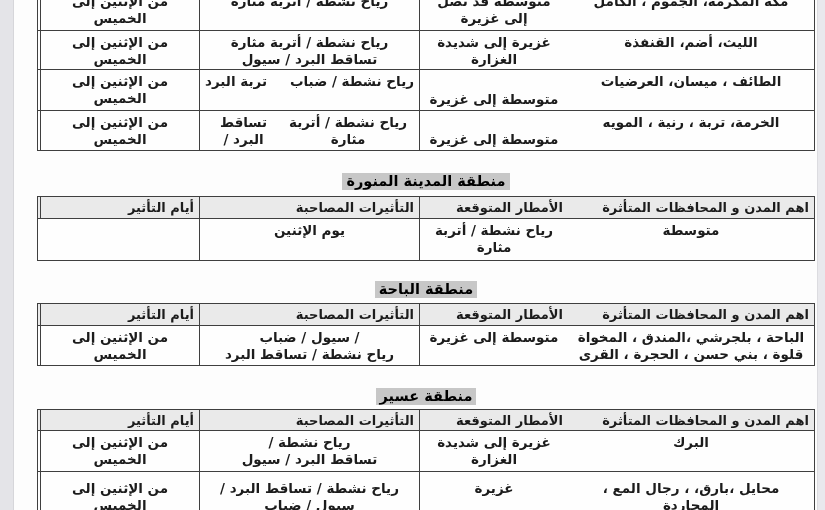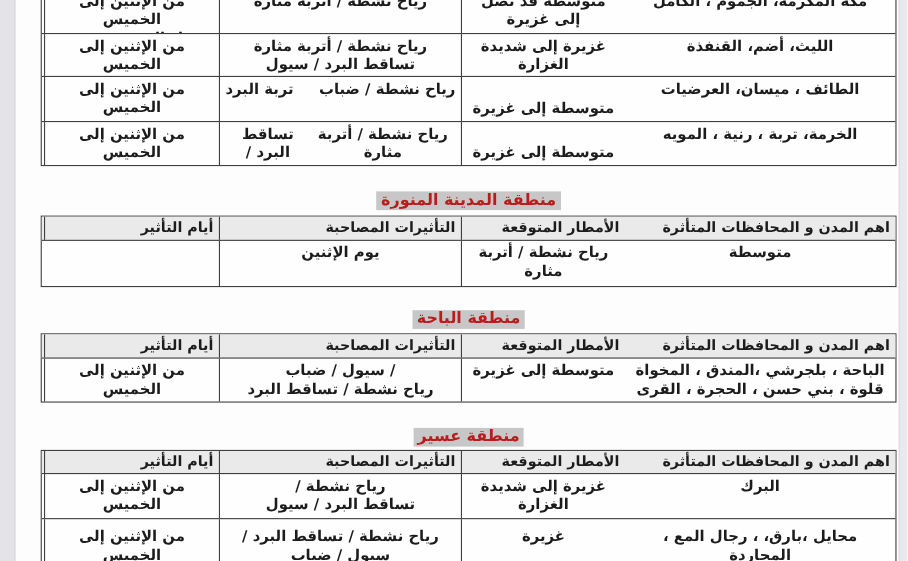--- a/index.html
+++ b/index.html
@@ -49,21 +49,21 @@
   .title-wrap{
     position:absolute;left:37px;width:778px;
     text-align:center;
   }
   .title-hl{
     display:inline-block;
     background:#c7c7c7;
     padding:0 4px 1px 4px;
     font-weight:bold;
     font-size:14.5px;
-    color:#b91c1c;
+    color:#000000;
   }
 </style>
 </head>
 <body>
 
 <div class="edge-strip-left"></div>
 <div class="edge-strip-right"></div>
 
 <div class="tbl" style="top:-14px;">
   <div class="row row-cut" style="height:44px;">

